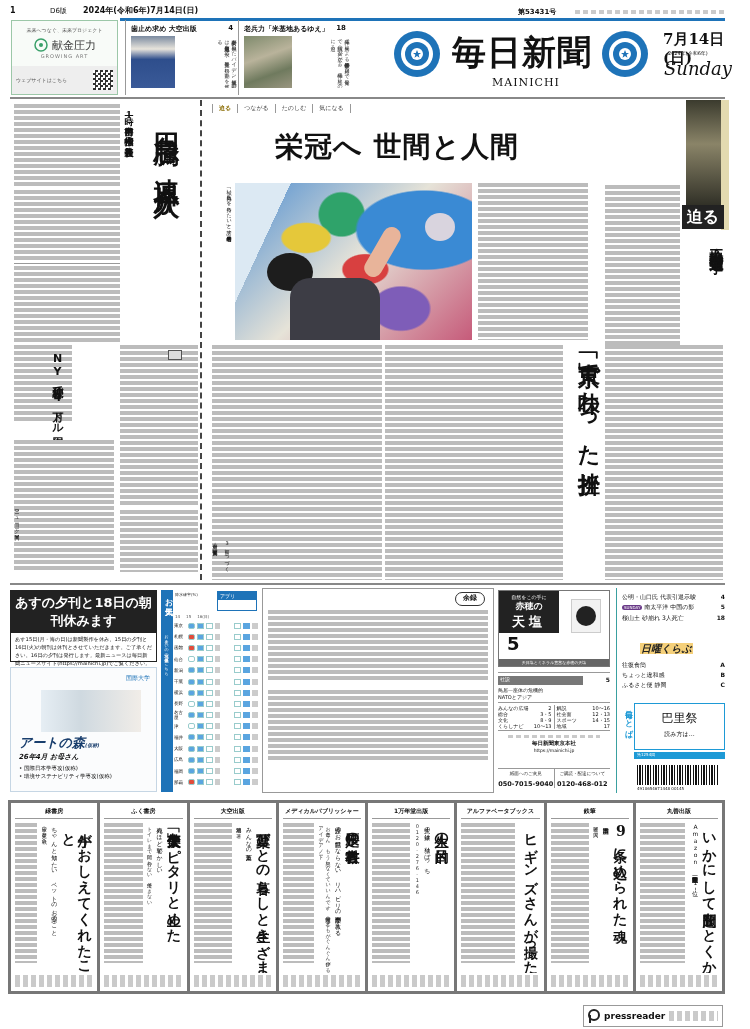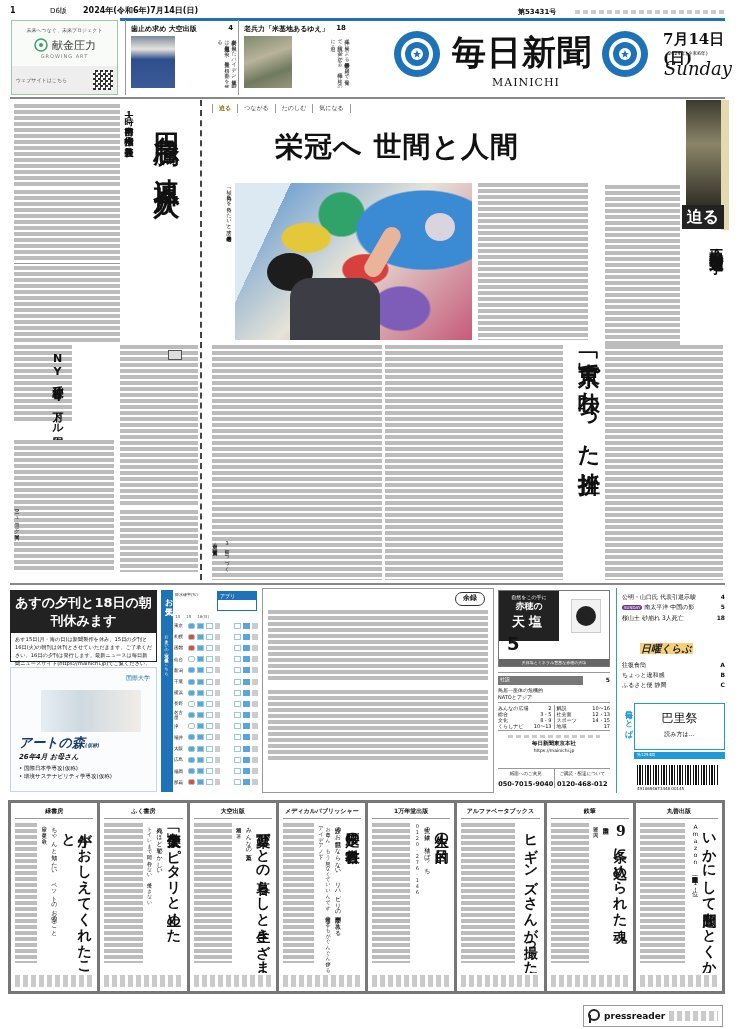--- a/index.html
+++ b/index.html
@@ -334,21 +334,21 @@
       <i style="width:6px;height:6px;background:#ccc"></i>
     </div>
   </div>
 
 <div class="abs" style="left:262px;top:588px;width:232px;height:205px;border:1px solid #999"></div>
 <div class="abs sans tc" style="left:455px;top:592px;width:30px;height:14px;border:1.5px solid #333;border-radius:8px;font-size:7px;font-weight:bold;line-height:11px">余録</div>
 <div class="abs filler-v" style="left:268px;top:610px;width:220px;height:70px"></div>
 <div class="abs filler-v" style="left:268px;top:690px;width:220px;height:70px"></div>
 
 <div class="abs" style="left:498px;top:590px;width:112px;height:77px;border:1px solid #777">
-  <div style="position:absolute;left:0;top:0;width:60px;height:50px;background:#222;color:#fff">
+  <div style="position:absolute;left:0;top:0;width:60px;height:42px;background:#222;color:#fff">
     <div class="sans tc" style="font-size:5px;margin-top:3px">自然をこの手に</div>
     <div class="tc" style="font-size:9px;font-weight:bold">赤穂の</div>
     <div class="tc" style="font-size:13px;font-weight:bold;letter-spacing:4px">天塩</div>
   </div>
   <div style="position:absolute;left:72px;top:8px;width:30px;height:34px;background:#f2f2f2;border:1px solid #ccc">
     <div style="width:20px;height:20px;margin:6px auto;border-radius:50%;background:#222"></div>
   </div>
   <div class="sans" style="position:absolute;left:8px;top:42px;font-size:18px;font-weight:bold">5</div>
   <div class="sans tc" style="position:absolute;left:0;bottom:0;width:100%;font-size:4px;color:#fff;background:#666;padding:1px 0">天日塩とミネラル豊富な赤穂の天塩</div>
 </div>

